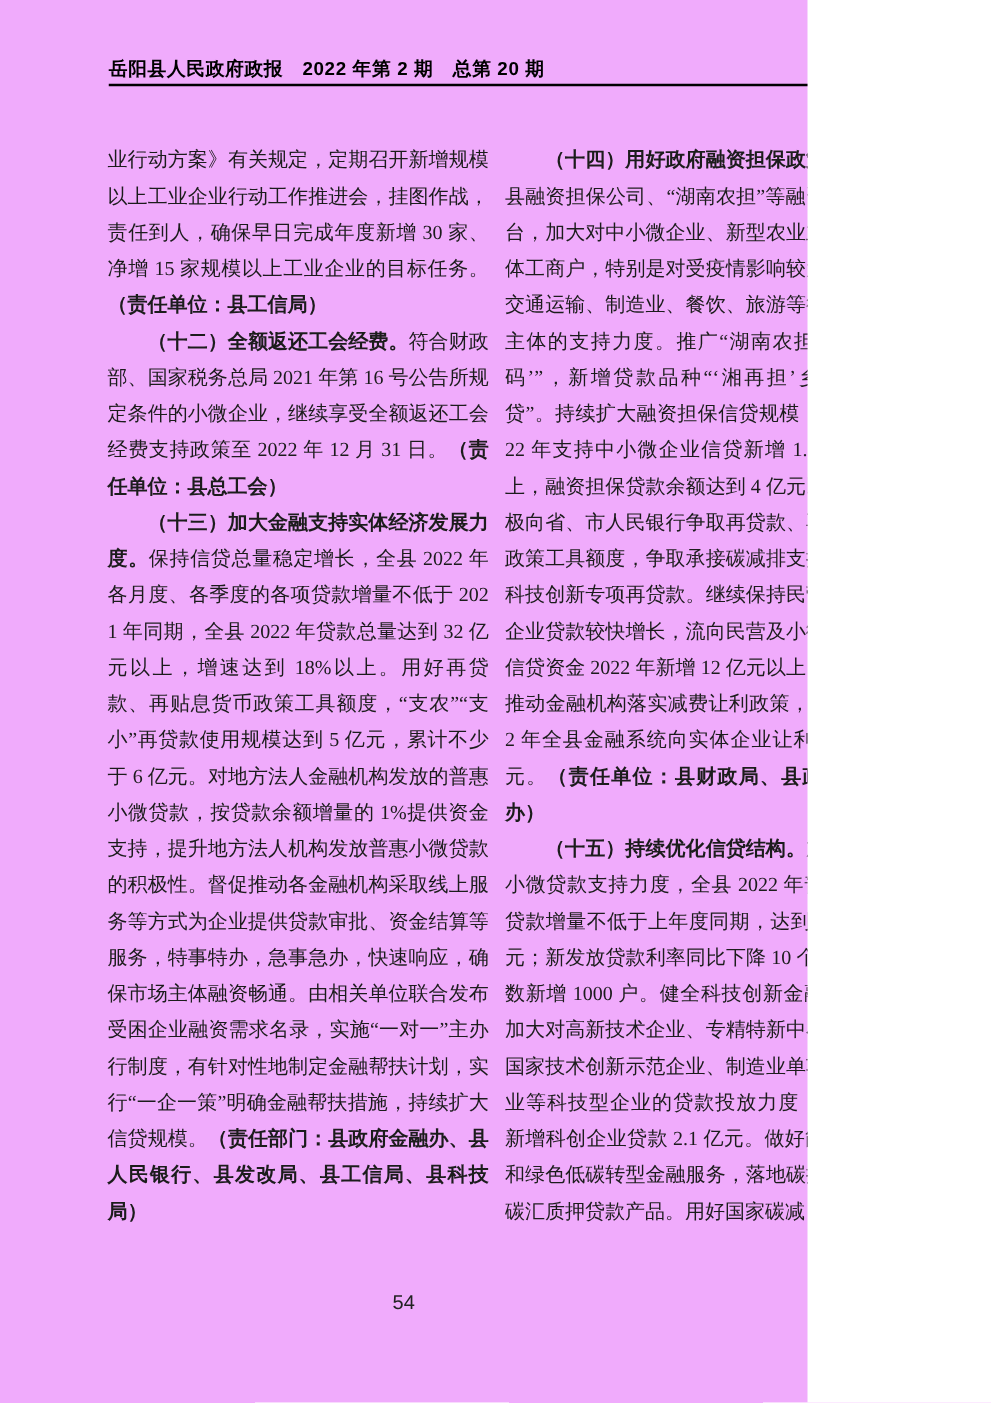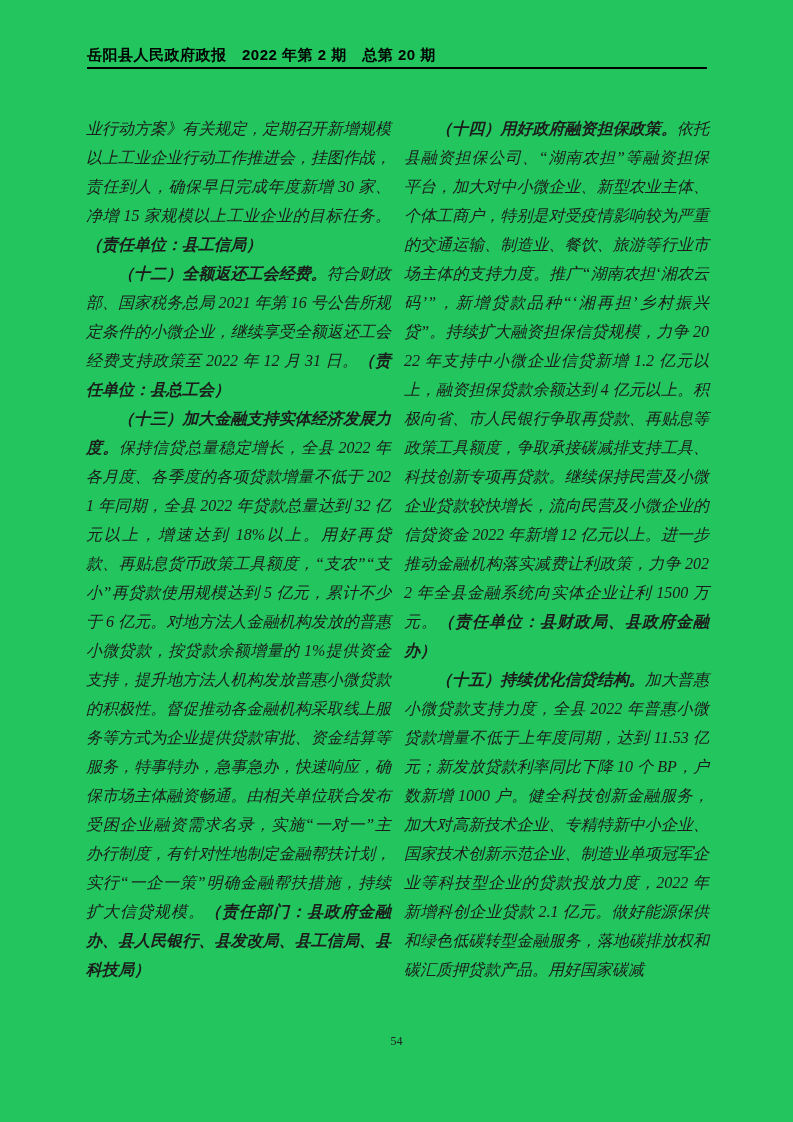--- a/index.html
+++ b/index.html
@@ -2,23 +2,23 @@
 <html lang="zh"><head>
 <meta charset="utf-8">
 <style>
   html, body {
     margin: 0;
     padding: 0;
     background: #ffffff;
   }
   .page {
     position: relative;
-    width: 793px;
+    width: 646px;
     height: 1122px;
-    background: #22c55e;
+    background: #f0abfc;
     color: #1c1c1c;
     font-family: "Liberation Serif", serif;
     overflow: hidden;
   }
   .header {
     position: absolute;
     left: 87px;
     top: 46px;
     width: 620px;
     font-family: "Liberation Sans", sans-serif;
@@ -50,35 +50,34 @@
     font-size: 16px;
     line-height: 29px;
     text-align: justify;
     text-justify: inter-ideograph;
     color: #1c1c1c;
   }
   .col p.para {
     margin: 0;
     text-indent: 2em;
     word-break: break-all;
-    font-style: italic;
   }
   .col p.para.no-indent {
     text-indent: 0;
   }
   .seg { font-weight: normal; }
   .seg.bold { font-weight: bold; margin-top: 35px; }
   .footer {
     position: absolute;
     left: 0;
     top: 1034px;
     width: 100%;
     text-align: center;
-    font-family: Liberation Serif, serif;
-    font-size: 12px;
+    font-family: Liberation Sans, sans-serif;
+    font-size: 16px;
     color: #222;
   }
 </style>
 </head>
 <body>
 
 <div class="page">
 
   <div class="header">岳阳县人民政府政报　2022 年第 2 期　总第 20 期</div>
 

